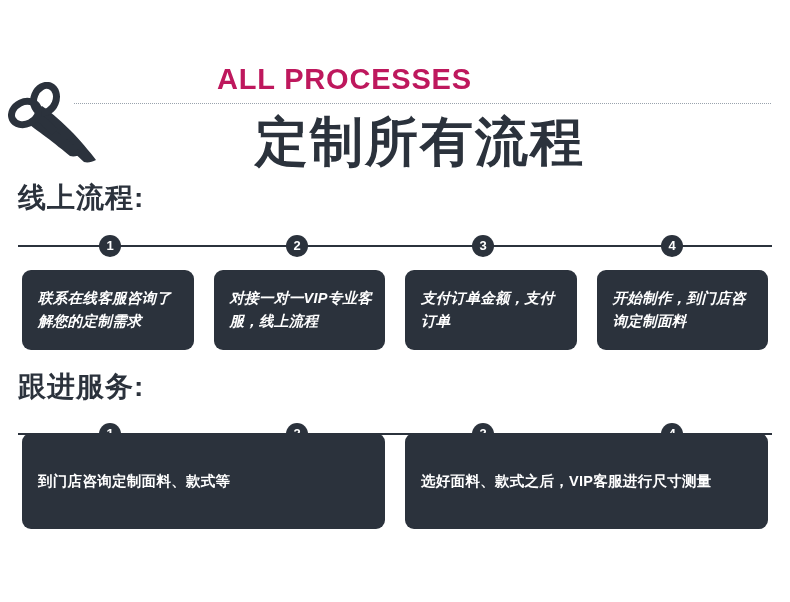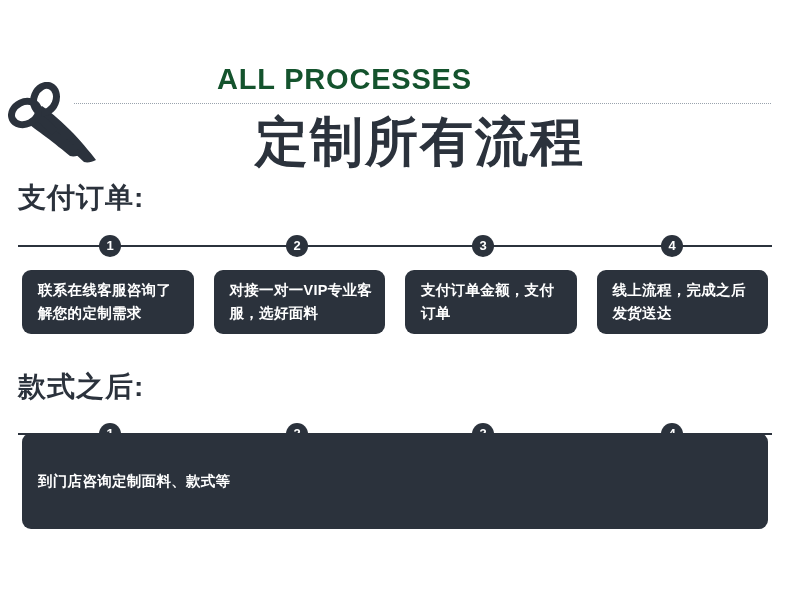--- a/index.html
+++ b/index.html
@@ -42,21 +42,21 @@
   }
   .title-en {
     position: absolute;
     left: 0;
     top: 62px;
     width: 689px;
     text-align: center;
     font-size: 29px;
     font-weight: bold;
     letter-spacing: 0.8px;
-    color: #14532d;
+    color: #be185d;
     line-height: 34px;
   }
   .title-cn {
     position: absolute;
     left: 45px;
     top: 112px;
     width: 750px;
     text-align: center;
     font-size: 53px;
     font-weight: bold;
@@ -117,21 +117,21 @@
     box-sizing: border-box;
     display: flex;
     align-items: center;
   }
   .card-text { display: block; }
 
   
   #label-online { top: 182px; }
   #line-online  { top: 245px; }
   #nums-online  { position: absolute; left: 0; top: 245px; width: 790px; height: 0; }
-  #cards-online { top: 270px; height: 64px; }
+  #cards-online { top: 270px; height: 80px; font-style: italic; }
 
   #label-offline { top: 371px; }
   #line-offline  { top: 433px; }
   #nums-offline  { position: absolute; left: 0; top: 433px; width: 790px; height: 0; }
   #cards-offline { top: 433px; height: 96px; }
 </style>
 </head>
 <body>
 
 <div class="header">
@@ -155,54 +155,57 @@
     </svg>
   </div>
 
   <div class="cut-line"></div>
 
   <div class="title-en">ALL PROCESSES</div>
 
   <div class="title-cn">定制所有流程</div>
 </div>
 
-<div class="section-label" id="label-online">支付订单:</div>
+<div class="section-label" id="label-online">线上流程:</div>
 
 <div class="timeline" id="line-online"></div>
 
 <div id="nums-online">
   <div class="step-num" style="left:99px;">1</div>
   <div class="step-num" style="left:286px;">2</div>
   <div class="step-num" style="left:472px;">3</div>
   <div class="step-num" style="left:661px;">4</div>
 </div>
 
 <div class="cards-row" id="cards-online">
   <div class="card">
     <span class="card-text">联系在线客服咨询了解您的定制需求</span>
   </div>
   <div class="card">
-    <span class="card-text">对接一对一VIP专业客服，选好面料</span>
+    <span class="card-text">对接一对一VIP专业客服，线上流程</span>
   </div>
   <div class="card">
     <span class="card-text">支付订单金额，支付订单</span>
   </div>
   <div class="card">
-    <span class="card-text">线上流程，完成之后发货送达</span>
-  </div>
-</div>
-
-<div class="section-label" id="label-offline">款式之后:</div>
+    <span class="card-text">开始制作，到门店咨询定制面料</span>
+  </div>
+</div>
+
+<div class="section-label" id="label-offline">跟进服务:</div>
 
 <div class="timeline" id="line-offline"></div>
 
 <div id="nums-offline">
   <div class="step-num" style="left:99px;">1</div>
   <div class="step-num" style="left:286px;">2</div>
   <div class="step-num" style="left:472px;">3</div>
   <div class="step-num" style="left:661px;">4</div>
 </div>
 
 <div class="cards-row" id="cards-offline">
   <div class="card">
     <span class="card-text">到门店咨询定制面料、款式等</span>
   </div>
+  <div class="card">
+    <span class="card-text">选好面料、款式之后，VIP客服进行尺寸测量</span>
+  </div>
 </div>
 
 </body></html>

